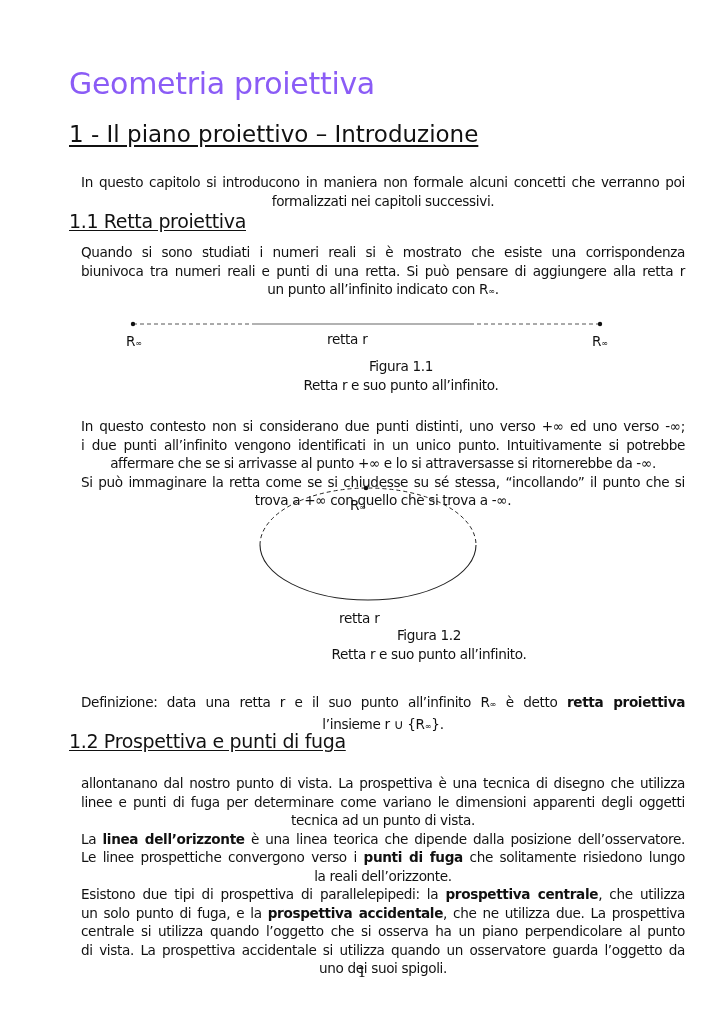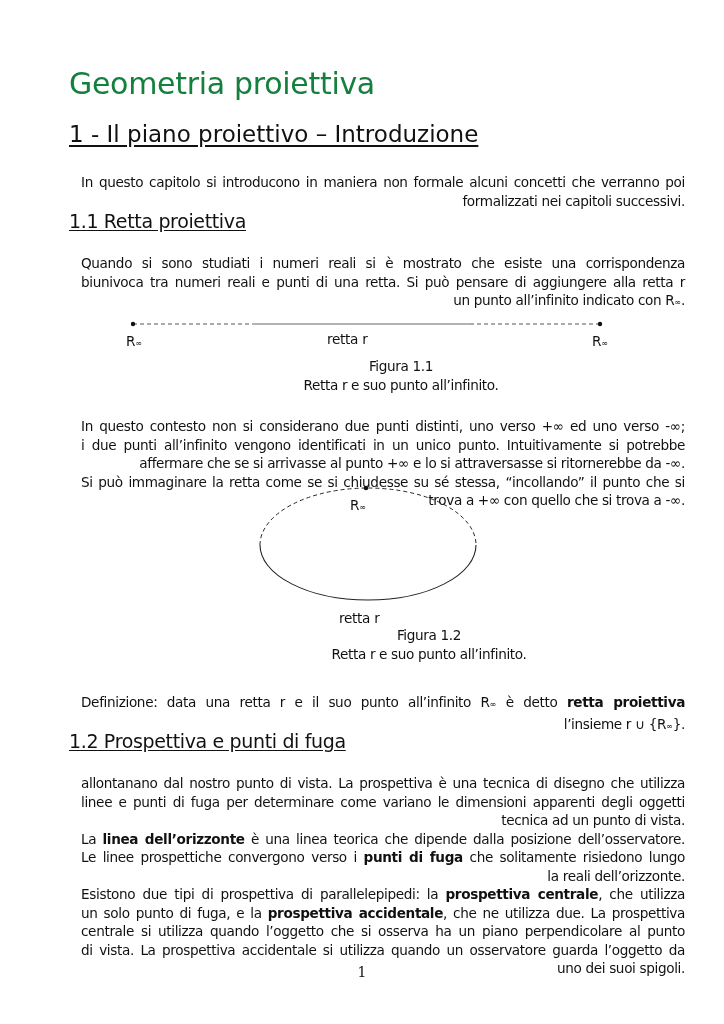--- a/index.html
+++ b/index.html
@@ -1,25 +1,25 @@
 <!DOCTYPE html>
 <html><head>
 <meta charset="utf-8">
 <style>
   html, body { margin: 0; padding: 0; background: #ffffff; }
   body { width: 724px; height: 1024px; position: relative; overflow: hidden;
          font-family: "DejaVu Sans", sans-serif; color: #111; }
   .title { position: absolute; left: 69px; top: 66px; font-size: 30px; font-weight: normal;
-           margin: 0; letter-spacing: -0.3px; color: #15803d; text-align: right; }
+           margin: 0; letter-spacing: -0.3px; color: #8b5cf6; text-align: right; }
   .h1 { position: absolute; left: 69px; top: 121px; font-size: 23px; text-decoration: underline;
         text-underline-offset: 3px; margin: 0; font-weight: normal; }
   .p { position: absolute; left: 69px; width: 604px; font-size: 13.6px; line-height: 18.5px;
        text-align: justify; margin: 12px; letter-spacing: -0.35px; }
   .jline { display: block; text-align: justify; text-align-last: justify; }
-  .lline { display: block; text-align: right; }
+  .lline { display: block; text-align: center; }
   .h2 { position: absolute; left: 69px; font-size: 19px; text-decoration: underline;
         text-underline-offset: 2px; margin: 0; letter-spacing: -0.35px; }
   .cap { position: absolute; left: 0; width: 724px; text-align: center; font-size: 13.6px;
          line-height: 18.5px; letter-spacing: -0.35px; margin: 0; padding-left: 39px; }
   .lbl { position: absolute; font-size: 13.6px; letter-spacing: -0.3px; }
   .sub { font-size: 8px; vertical-align: baseline; letter-spacing: 0; }
   b { font-weight: bold; }
   svg.fig { position: absolute; left: 0; top: 0; }
   .pagenum { position: absolute; left: 0; width: 724px; text-align: center; top: 964px;
              font-family: "DejaVu Serif", serif; font-size: 14px; }
@@ -30,21 +30,21 @@
 <h1 class="title">Geometria proiettiva</h1>
 <h2 class="h1">1 - Il piano proiettivo – Introduzione</h2>
 
 <p class="p" style="top:161px;">
   <span class="jline">In questo capitolo si introducono in maniera non formale alcuni concetti che verranno poi</span>
   <span class="lline">formalizzati nei capitoli successivi.</span>
 </p>
 
 <div class="h2" style="top:210px;">1.1 Retta proiettiva</div>
 
-<p class="p" style="top:242px;">
+<p class="p" style="top:231px;">
   <span class="jline">Quando si sono studiati i numeri reali si è mostrato che esiste una corrispondenza</span>
   <span class="jline">biunivoca tra numeri reali e punti di una retta. Si può pensare di aggiungere alla retta r</span>
   <span class="lline"><span>un punto all’infinito indicato con R</span><span class="sub">∞</span><span>.</span></span>
 </p>
 
 <svg class="fig" width="724" height="1024">
   <g>
     <line x1="133" y1="324" x2="252" y2="324" stroke="#555" stroke-width="1" stroke-dasharray="4,3"></line>
     <line x1="252" y1="324" x2="470" y2="324" stroke="#666" stroke-width="1.2"></line>
     <line x1="470" y1="324" x2="600" y2="324" stroke="#555" stroke-width="1" stroke-dasharray="4,3"></line>

